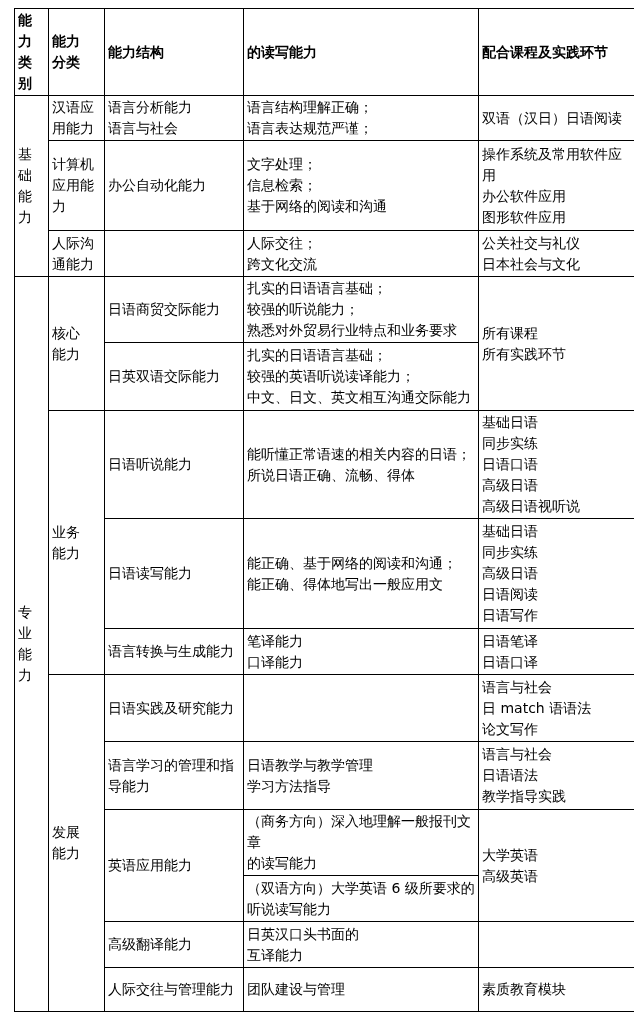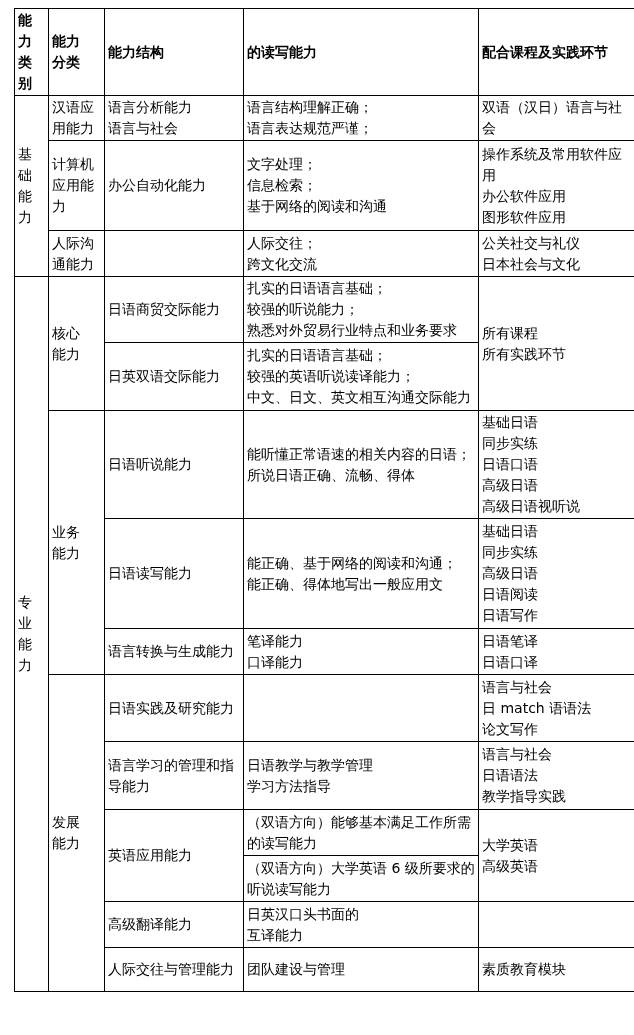--- a/index.html
+++ b/index.html
@@ -72,21 +72,21 @@
 
     <tr style="height:42px;">
       <td rowspan="3">基础
 能力</td>
       <td>汉语应
 用能力</td>
       <td>语言分析能力
 语言与社会</td>
       <td>语言结构理解正确；
 语言表达规范严谨；</td>
-      <td>双语（汉日）语言与社会</td>
+      <td>双语（汉日）日语阅读</td>
     </tr>
 
     <tr style="height:90px;">
       <td>计算机
 应用能
 力</td>
       <td>办公自动化能力</td>
       <td>文字处理；
 信息检索；
 基于网络的阅读和沟通</td>
@@ -173,21 +173,21 @@
 导能力</td>
       <td>日语教学与教学管理
 学习方法指导</td>
       <td>语言与社会
 日语语法
 教学指导实践</td>
     </tr>
 
     <tr style="height:46px;">
       <td rowspan="2">英语应用能力</td>
-      <td>（双语方向）能够基本满足工作所需
+      <td>（商务方向）深入地理解一般报刊文章
 的读写能力</td>
       <td rowspan="2">大学英语
 高级英语</td>
     </tr>
 
     <tr style="height:46px;">
       <td>（双语方向）大学英语 6 级所要求的
 听说读写能力</td>
     </tr>
 

